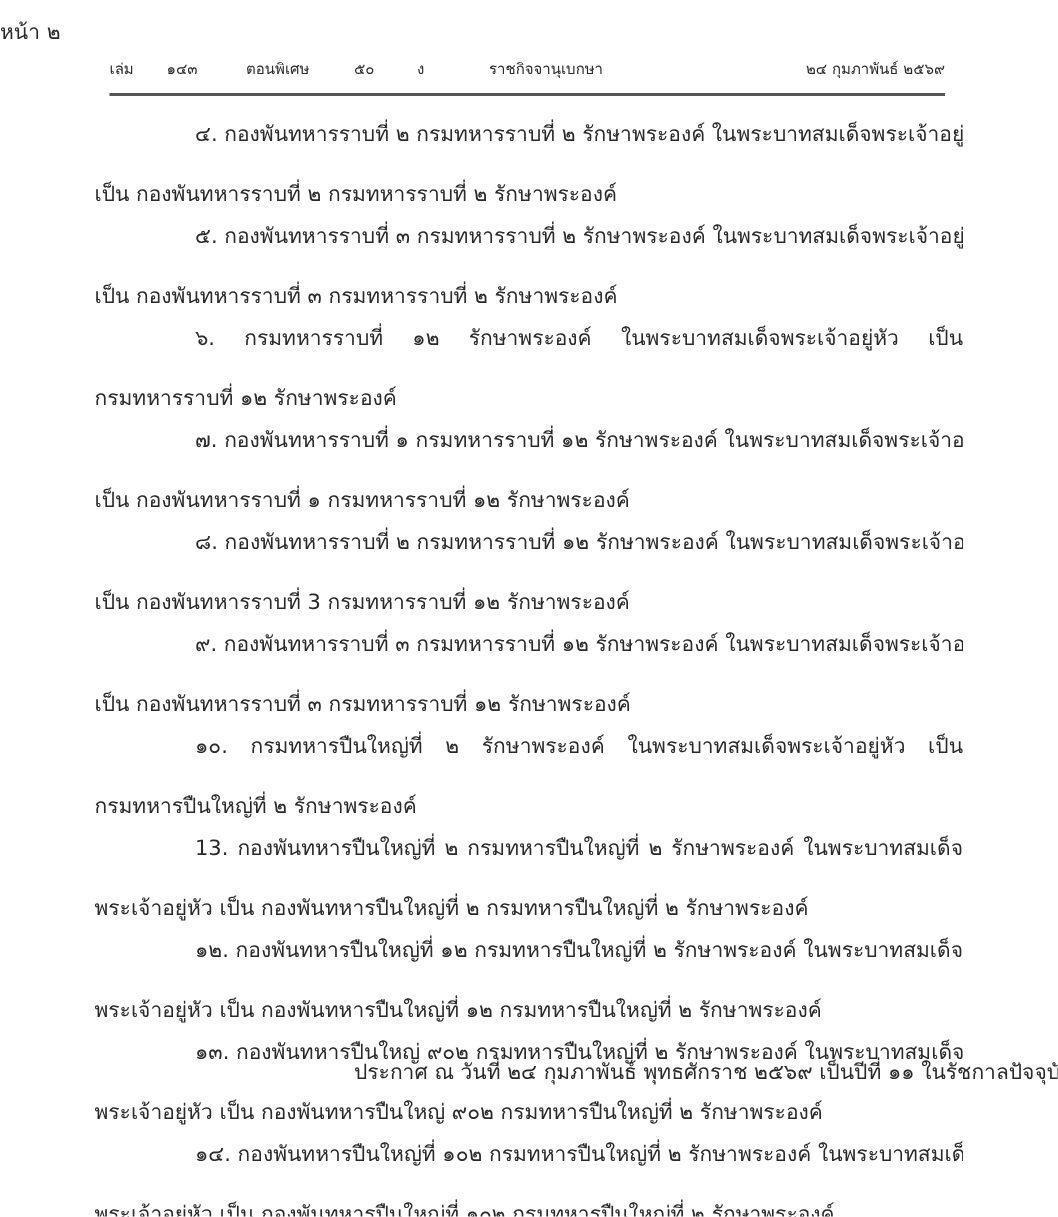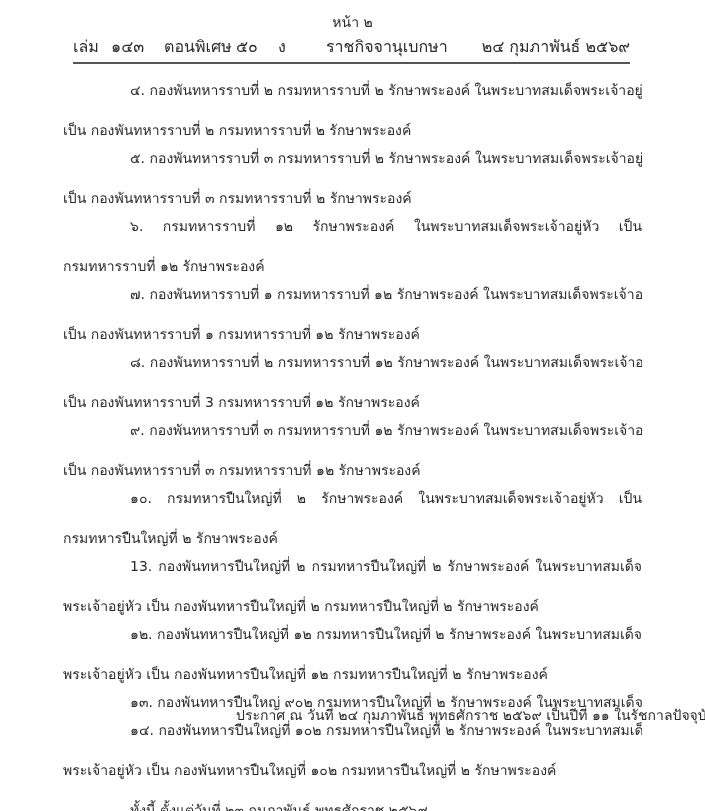--- a/index.html
+++ b/index.html
@@ -2,25 +2,25 @@
 <html><head>
   <meta charset="utf-8">
   <style>
     html, body { margin: 0; padding: 0; background: #ffffff; }
     body {
       width: 705px; height: 811px; position: relative; overflow: hidden;
       font-family: "DejaVu Sans", sans-serif; color: #2a2a2a;
     }
     .page-number {
       position: absolute; top: 12px; left: 0; width: 705px;
-      text-align: center; font-size: 14px; line-height: 20px;
+      font-size: 14px; line-height: 20px;
     }
     .header-row {
       position: absolute; top: 36px; left: 73px; width: 557px; height: 22px;
-      font-size: 16px; line-height: 22px;
+      font-size: 10px; line-height: 22px;
     }
     .header-row span { position: absolute; top: 0; white-space: nowrap; }
     .rule {
       position: absolute; top: 62px; left: 73px; width: 557px; height: 2px;
       background: #555555;
     }
     .body-text {
       position: absolute; left: 63px; width: 579px; top: 76px;
       font-size: 14px;
     }
@@ -83,20 +83,21 @@
   <div>
     <div class="line indent">13. กองพันทหารปืนใหญ่ที่ ๒ กรมทหารปืนใหญ่ที่ ๒ รักษาพระองค์ ในพระบาทสมเด็จ</div>
     <div class="line last">พระเจ้าอยู่หัว เป็น กองพันทหารปืนใหญ่ที่ ๒ กรมทหารปืนใหญ่ที่ ๒ รักษาพระองค์</div>
   </div>
   <div>
     <div class="line indent">๑๒. กองพันทหารปืนใหญ่ที่ ๑๒ กรมทหารปืนใหญ่ที่ ๒ รักษาพระองค์ ในพระบาทสมเด็จ</div>
     <div class="line last">พระเจ้าอยู่หัว เป็น กองพันทหารปืนใหญ่ที่ ๑๒ กรมทหารปืนใหญ่ที่ ๒ รักษาพระองค์</div>
   </div>
   <div>
     <div class="line indent">๑๓. กองพันทหารปืนใหญ่ ๙๐๒ กรมทหารปืนใหญ่ที่ ๒ รักษาพระองค์ ในพระบาทสมเด็จ</div>
+    <div class="line last">พระเจ้าอยู่หัว เป็น กองพันทหารปืนใหญ่ ๙๐๒ กรมทหารปืนใหญ่ที่ ๒ รักษาพระองค์</div>
   </div>
   <div>
     <div class="line indent">๑๔. กองพันทหารปืนใหญ่ที่ ๑๐๒ กรมทหารปืนใหญ่ที่ ๒ รักษาพระองค์ ในพระบาทสมเด็จ</div>
     <div class="line last">พระเจ้าอยู่หัว เป็น กองพันทหารปืนใหญ่ที่ ๑๐๒ กรมทหารปืนใหญ่ที่ ๒ รักษาพระองค์</div>
   </div>
   <div class="line indent last">ทั้งนี้ ตั้งแต่วันที่ ๒๓ กุมภาพันธ์ พุทธศักราช ๒๕๖๙</div>
 </div>
 
 <div class="signoff">ประกาศ ณ วันที่ ๒๔ กุมภาพันธ์ พุทธศักราช ๒๕๖๙ เป็นปีที่ ๑๑ ในรัชกาลปัจจุบัน</div>
 

